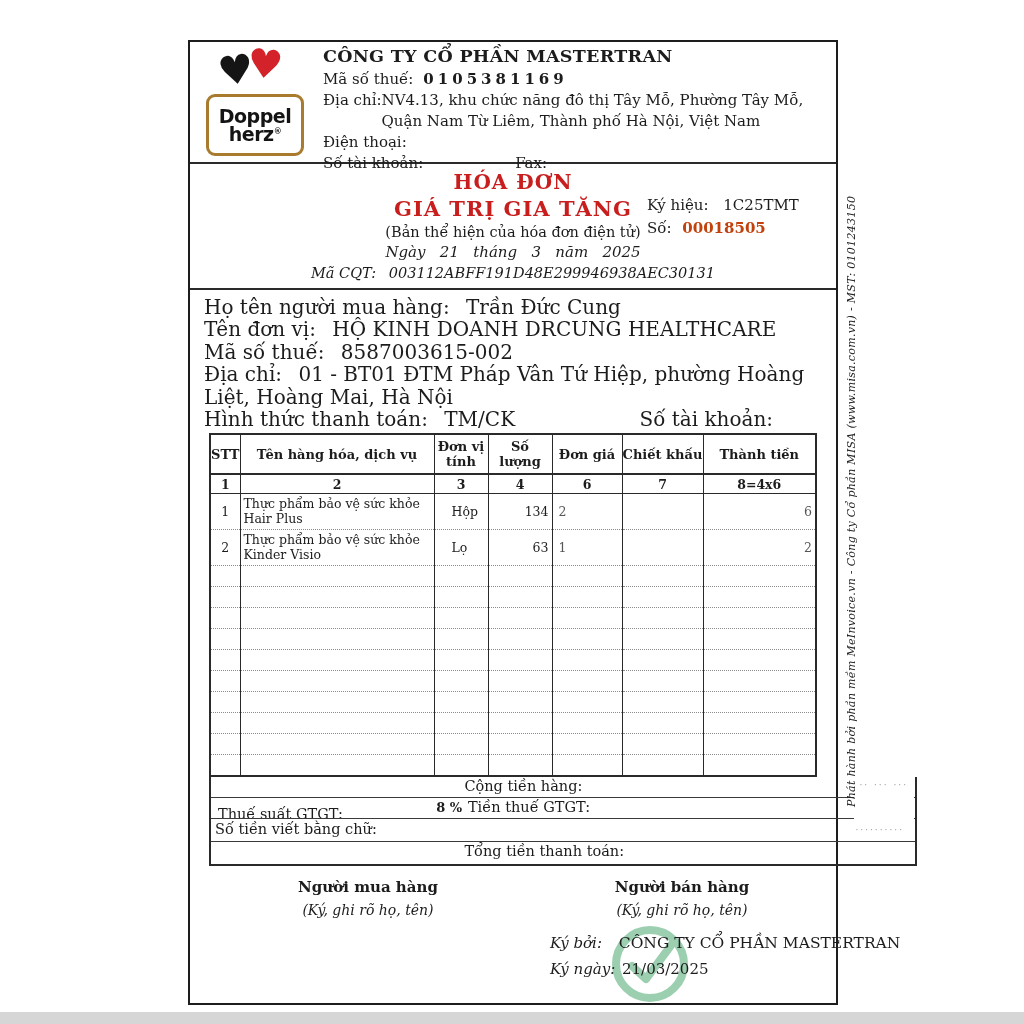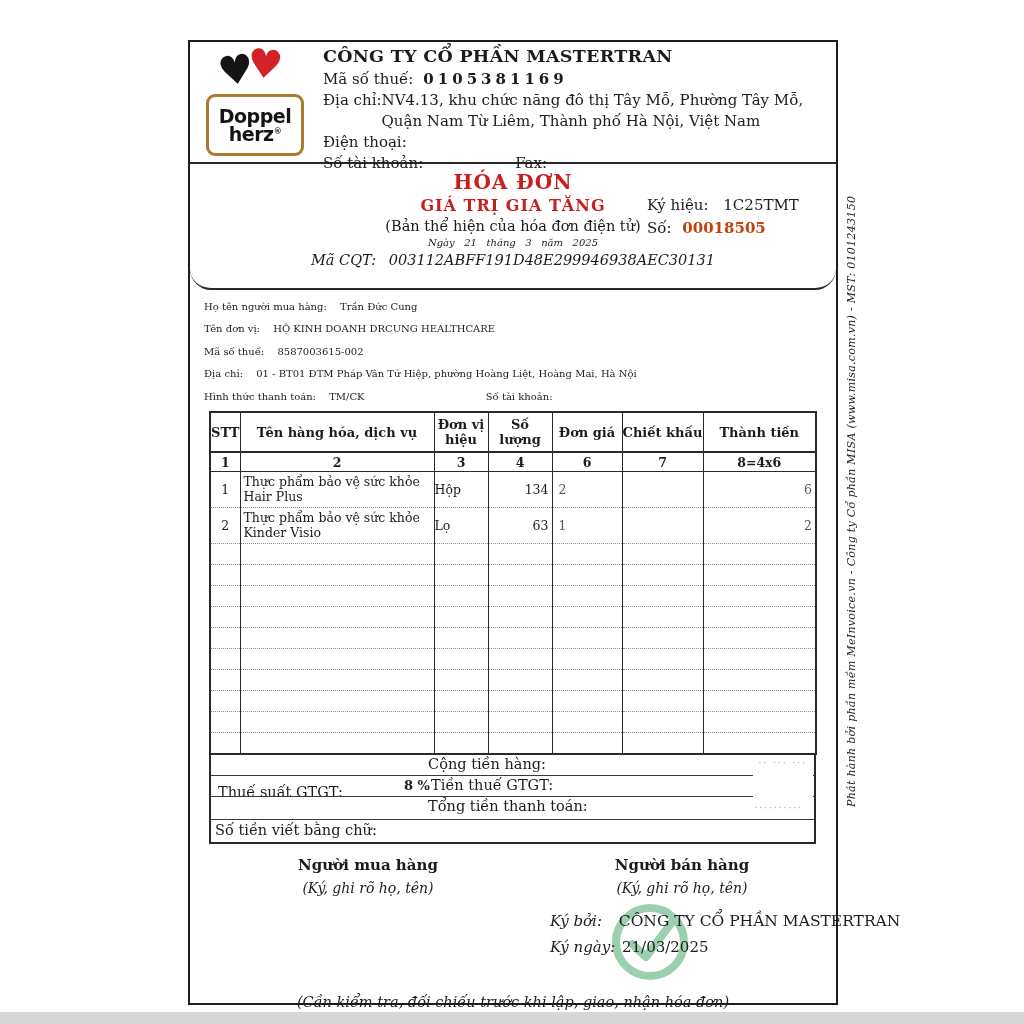--- a/index.html
+++ b/index.html
@@ -29,59 +29,59 @@
   .heart.black { left:14px; top:-6px; color:#151515; transform:rotate(-8deg); }
   .heart.red   { left:43px; top:-12px; color:#d3222a; transform:rotate(6deg); }
   .seller-info { position:absolute; left:133px; top:4px; width:505px; font-size:15px; }
   .seller-name { font-size:17.5px; font-weight:bold; letter-spacing:0.3px; margin-bottom:3px; }
   .s-row { display:flex; line-height:21px; }
   .s-row .lbl { white-space:nowrap; }
   .s-row .val { }
   .tax-digits { font-weight:bold; letter-spacing:4px; margin-left:10px; }
   .fax-lbl { margin-left:92px; }
   
-  .sec-title { position:relative; height:124px; border-bottom:2px solid #2a2a2a; text-align:center;border-radius:21px; }
+  .sec-title { position:relative; height:124px; border-bottom:2px solid #2a2a2a; text-align:center; }
   .inv-t1 { color:#c81e1e; font-weight:bold; font-size:20px; letter-spacing:1px; padding-top:6px; }
-  .inv-t2 { color:#c81e1e; font-weight:bold; font-size:16px; letter-spacing:1px; margin-top:2px; }
+  .inv-t2 { color:#c81e1e; font-weight:bold; font-size:21px; letter-spacing:1px; margin-top:2px; }
   .inv-sub { font-size:14.5px; margin-top:3px; }
-  .inv-date { font-style:italic; font-size:10px; margin-top:3px; }
+  .inv-date { font-style:italic; font-size:15px; margin-top:3px; }
   .inv-cqt { font-style:italic; font-size:14.5px; margin-top:4px; }
   .serial-block { position:absolute; left:457px; top:30px; text-align:left; font-size:15px; line-height:23px; }
   .inv-no { color:#c2410c; font-weight:bold; }
   
-  .sec-buyer { padding:6px 8px 0 14px; font-size:10px; }
+  .sec-buyer { padding:6px 8px 0 14px; font-size:20px; }
   .b-row { line-height:22.4px; }
   .b-row .val { margin-left:10px; }
   .acct2 { margin-left:118px; }
   
   table.items { border-collapse:collapse; margin:3px 16px 0 19px; width:607px; table-layout:fixed; }
   table.items col.c-stt { width:30px; } col.c-name { width:194px; } col.c-unit { width:54px; }
   col.c-qty { width:64px; } col.c-price { width:70px; } col.c-disc { width:81px; } col.c-amt { width:113px; }
   table.items { border:2px solid #2a2a2a; }
   table.items th, table.items td { border-left:1px solid #2a2a2a; padding:0; }
   table.items th {
     font-size:13px; font-weight:bold; text-align:center; height:38px;
     border-bottom:2px solid #2a2a2a; line-height:15px;
   }
   tr.numrow td {
     font-size:12.5px; font-weight:bold; text-align:center; height:18px;
     border-bottom:1px solid #2a2a2a;
   }
   tr.item td { font-size:12.5px; height:33px; border-bottom:1px dotted #8a8a8a; vertical-align:middle; }
   tr.item td.c-name { padding:1px 3px; line-height:14.5px; }
   tr.item td.c-stt { text-align:center; }
-  tr.item td.c-unit { padding-left:0; }
+  tr.item td.c-unit { padding-left:17px; }
   tr.item td.c-qty { text-align:right; padding-right:3px; }
   tr.item td.c-price { padding-left:6px; color:#555; }
   tr.item td.c-amt { text-align:right; padding-right:3px; color:#555; }
   tr.empty td { height:20px; border-bottom:1px dotted #8a8a8a; }
   tr.empty:last-child td { border-bottom:none; }
   
   .totals {
-    position:relative; margin-left:19px; width:607px; box-sizing:border-box;
+    position:relative; margin-left:19px; width:708px; box-sizing:border-box;
     border:2px solid #2a2a2a; border-top:none; font-size:14.5px;
   }
   .t-row { position:relative; height:20px; }
   .t-row.r3 { height:22px; }
   .t-row.r4 { height:22px; }
   .t-row + .t-row { border-top:1px solid #3a3a3a; }
   .t-lab-mid { position:absolute; left:36%; top:1px; }
   .vat-left { position:absolute; left:7px; top:8px; }
   .vat-rate { position:absolute; left:32%; top:2px; font-weight:bold; font-size:13px; }
   .vat-mid { position:absolute; left:36.5%; top:1px; }
@@ -202,21 +202,21 @@
         <col class="c-unit">
         <col class="c-qty">
       <col class="c-price">
         <col class="c-disc">
         <col class="c-amt">
     </colgroup>
     <tbody>
         <tr>
       <th>STT</th>
       <th>Tên hàng hóa, dịch vụ</th>
-      <th>Đơn vị hiệu</th>
+      <th>Đơn vị tính</th>
       <th>Số lượng</th>
       <th>Đơn giá</th>
       <th>Chiết khấu</th>
       <th>Thành tiền</th>
     </tr>
     <tr class="numrow">
       <td>1</td>
       <td>2</td>
       <td>3</td>
       <td>4</td>
@@ -337,25 +337,25 @@
 
   <div class="totals">
     <div class="t-row r1">
       <span class="t-lab-mid">Cộng tiền hàng:</span>
     </div>
     <div class="t-row r2">
       <span class="vat-left">Thuế suất GTGT:</span>
       <span class="vat-rate">8 %</span>
       <span class="vat-mid">Tiền thuế GTGT:</span>
     </div>
+    <div class="t-row r4">
+      <span class="words-lbl">Số tiền viết bằng chữ:</span>
+    </div>
     <div class="t-row r3">
       <span class="t-lab-mid">Tổng tiền thanh toán:</span>
-    </div>
-    <div class="t-row r4">
-      <span class="words-lbl">Số tiền viết bằng chữ:</span>
     </div>
     <div class="redaction">
       <span class="remnant rem-sub">·· ··· ···</span>
       <span class="remnant rem-tot" style="top:48px;">··········</span>
     </div>
   </div>
 
   <div class="sec-sign">
     <div class="sign-col left">
       <div class="sign-title">Người mua hàng</div>

